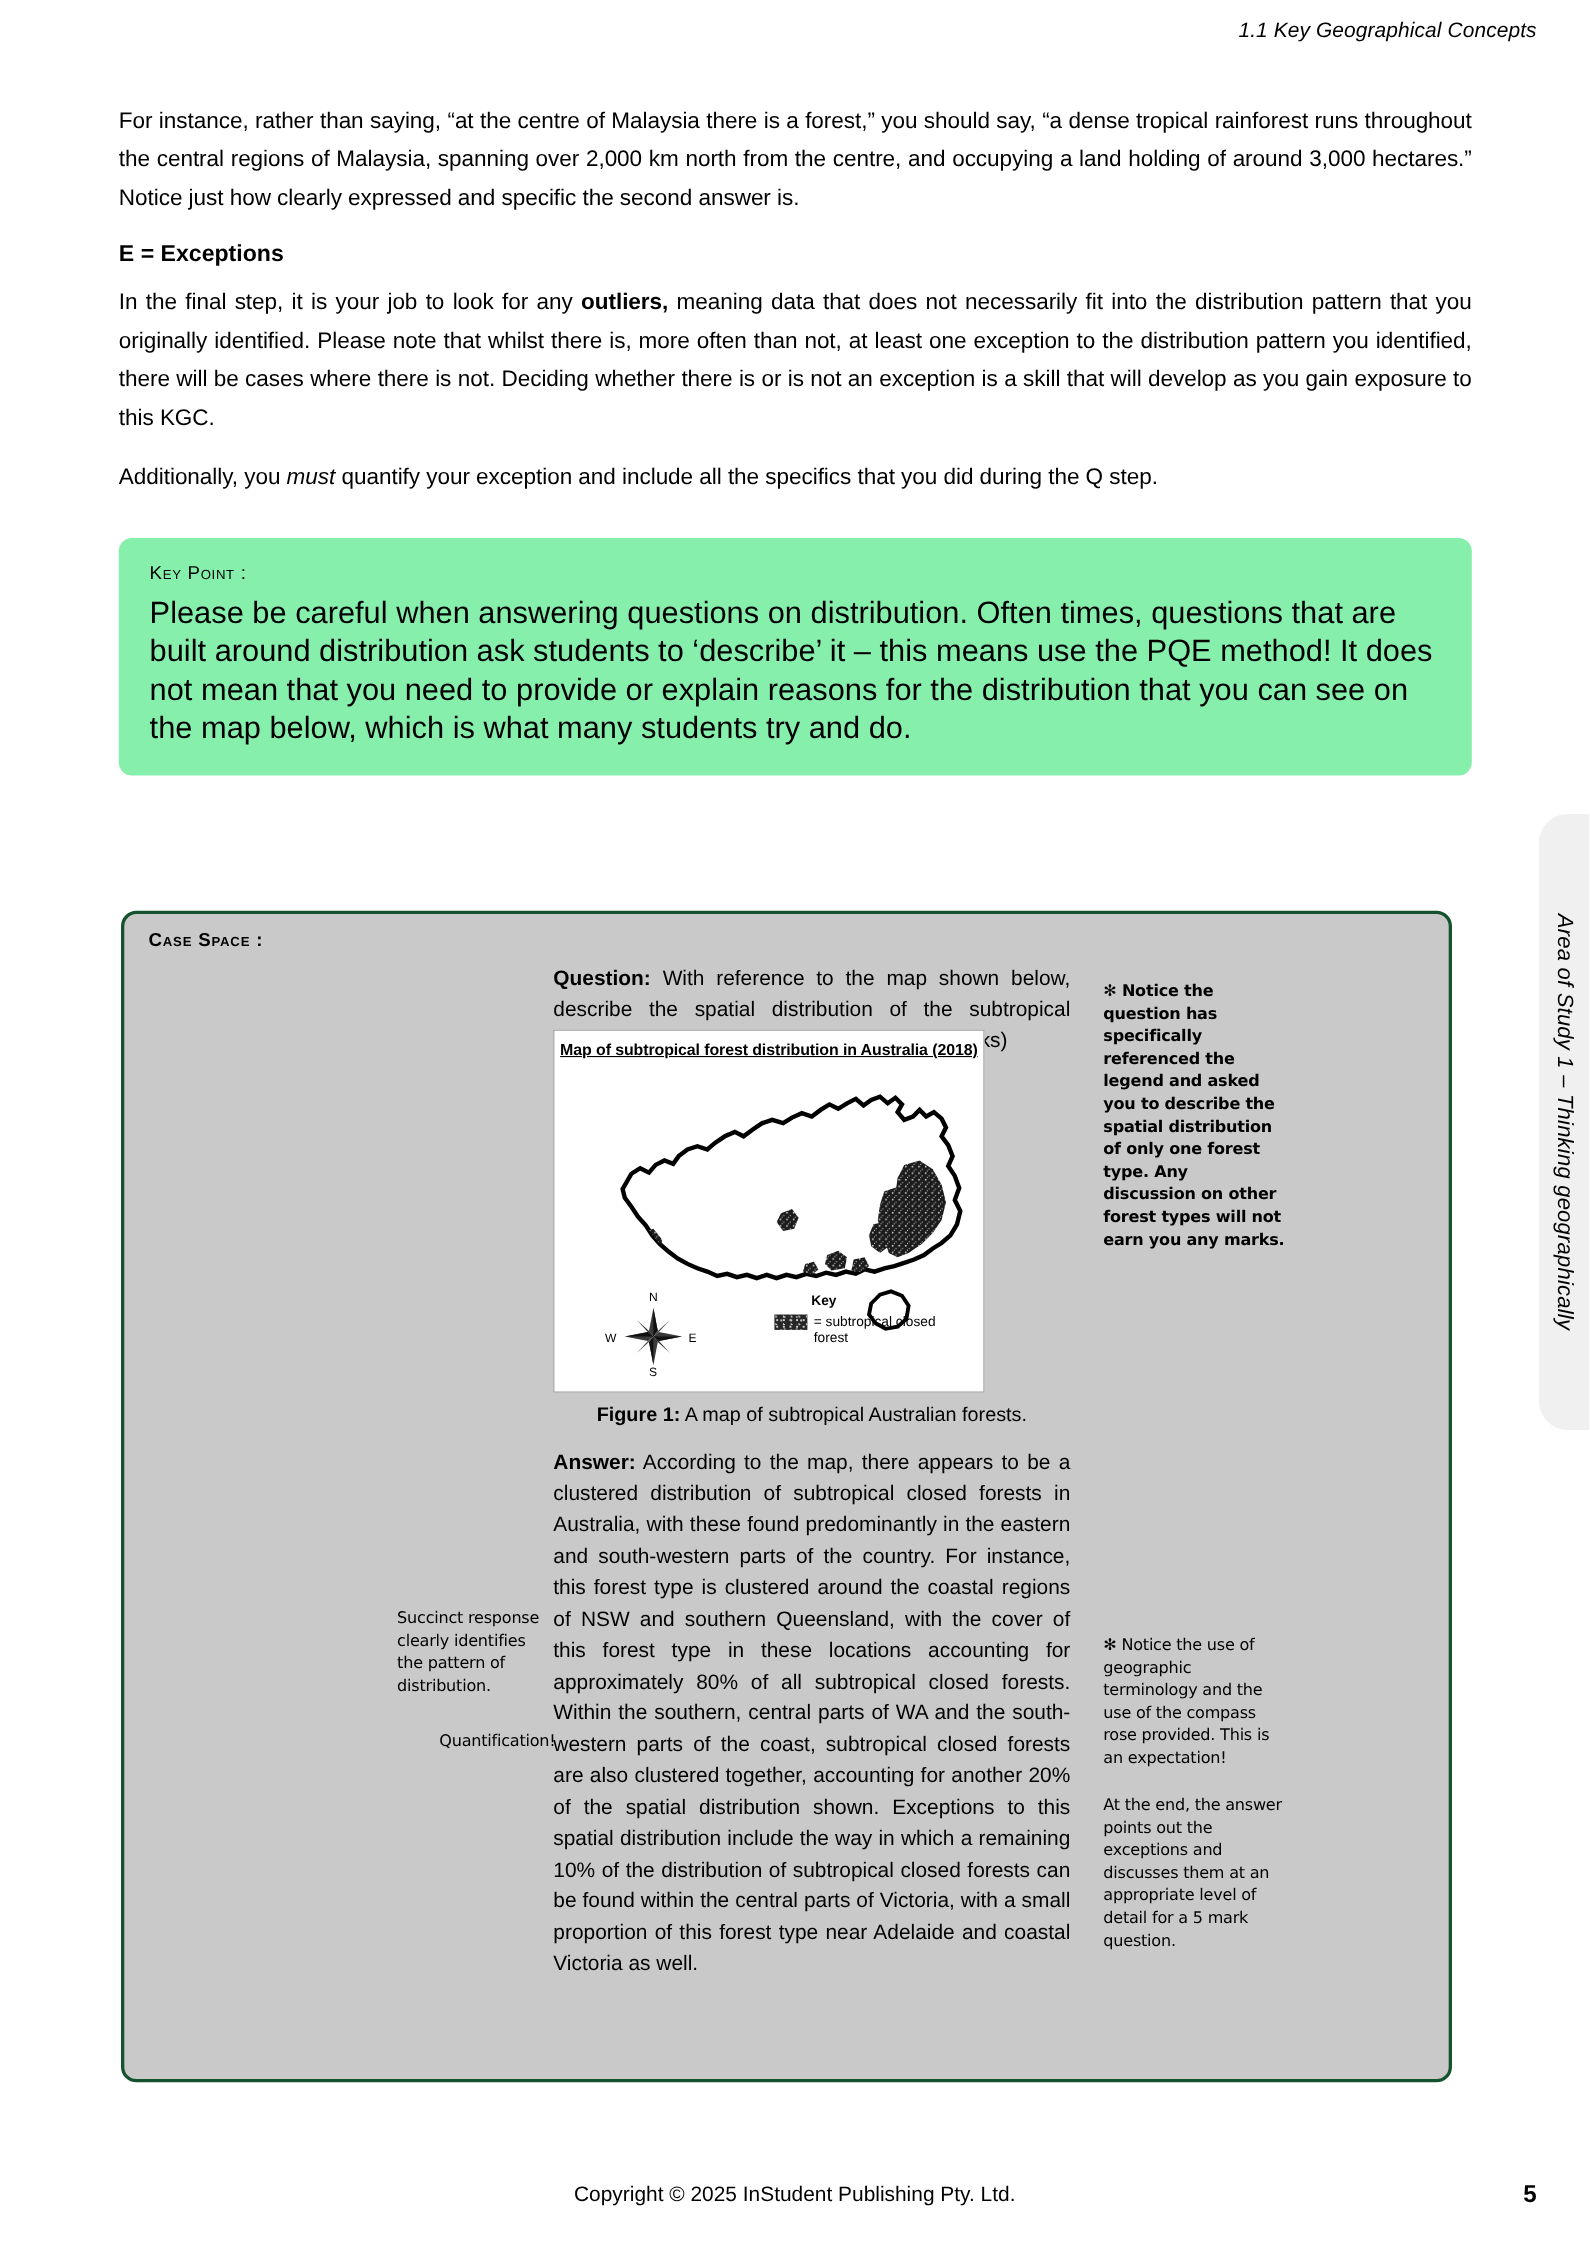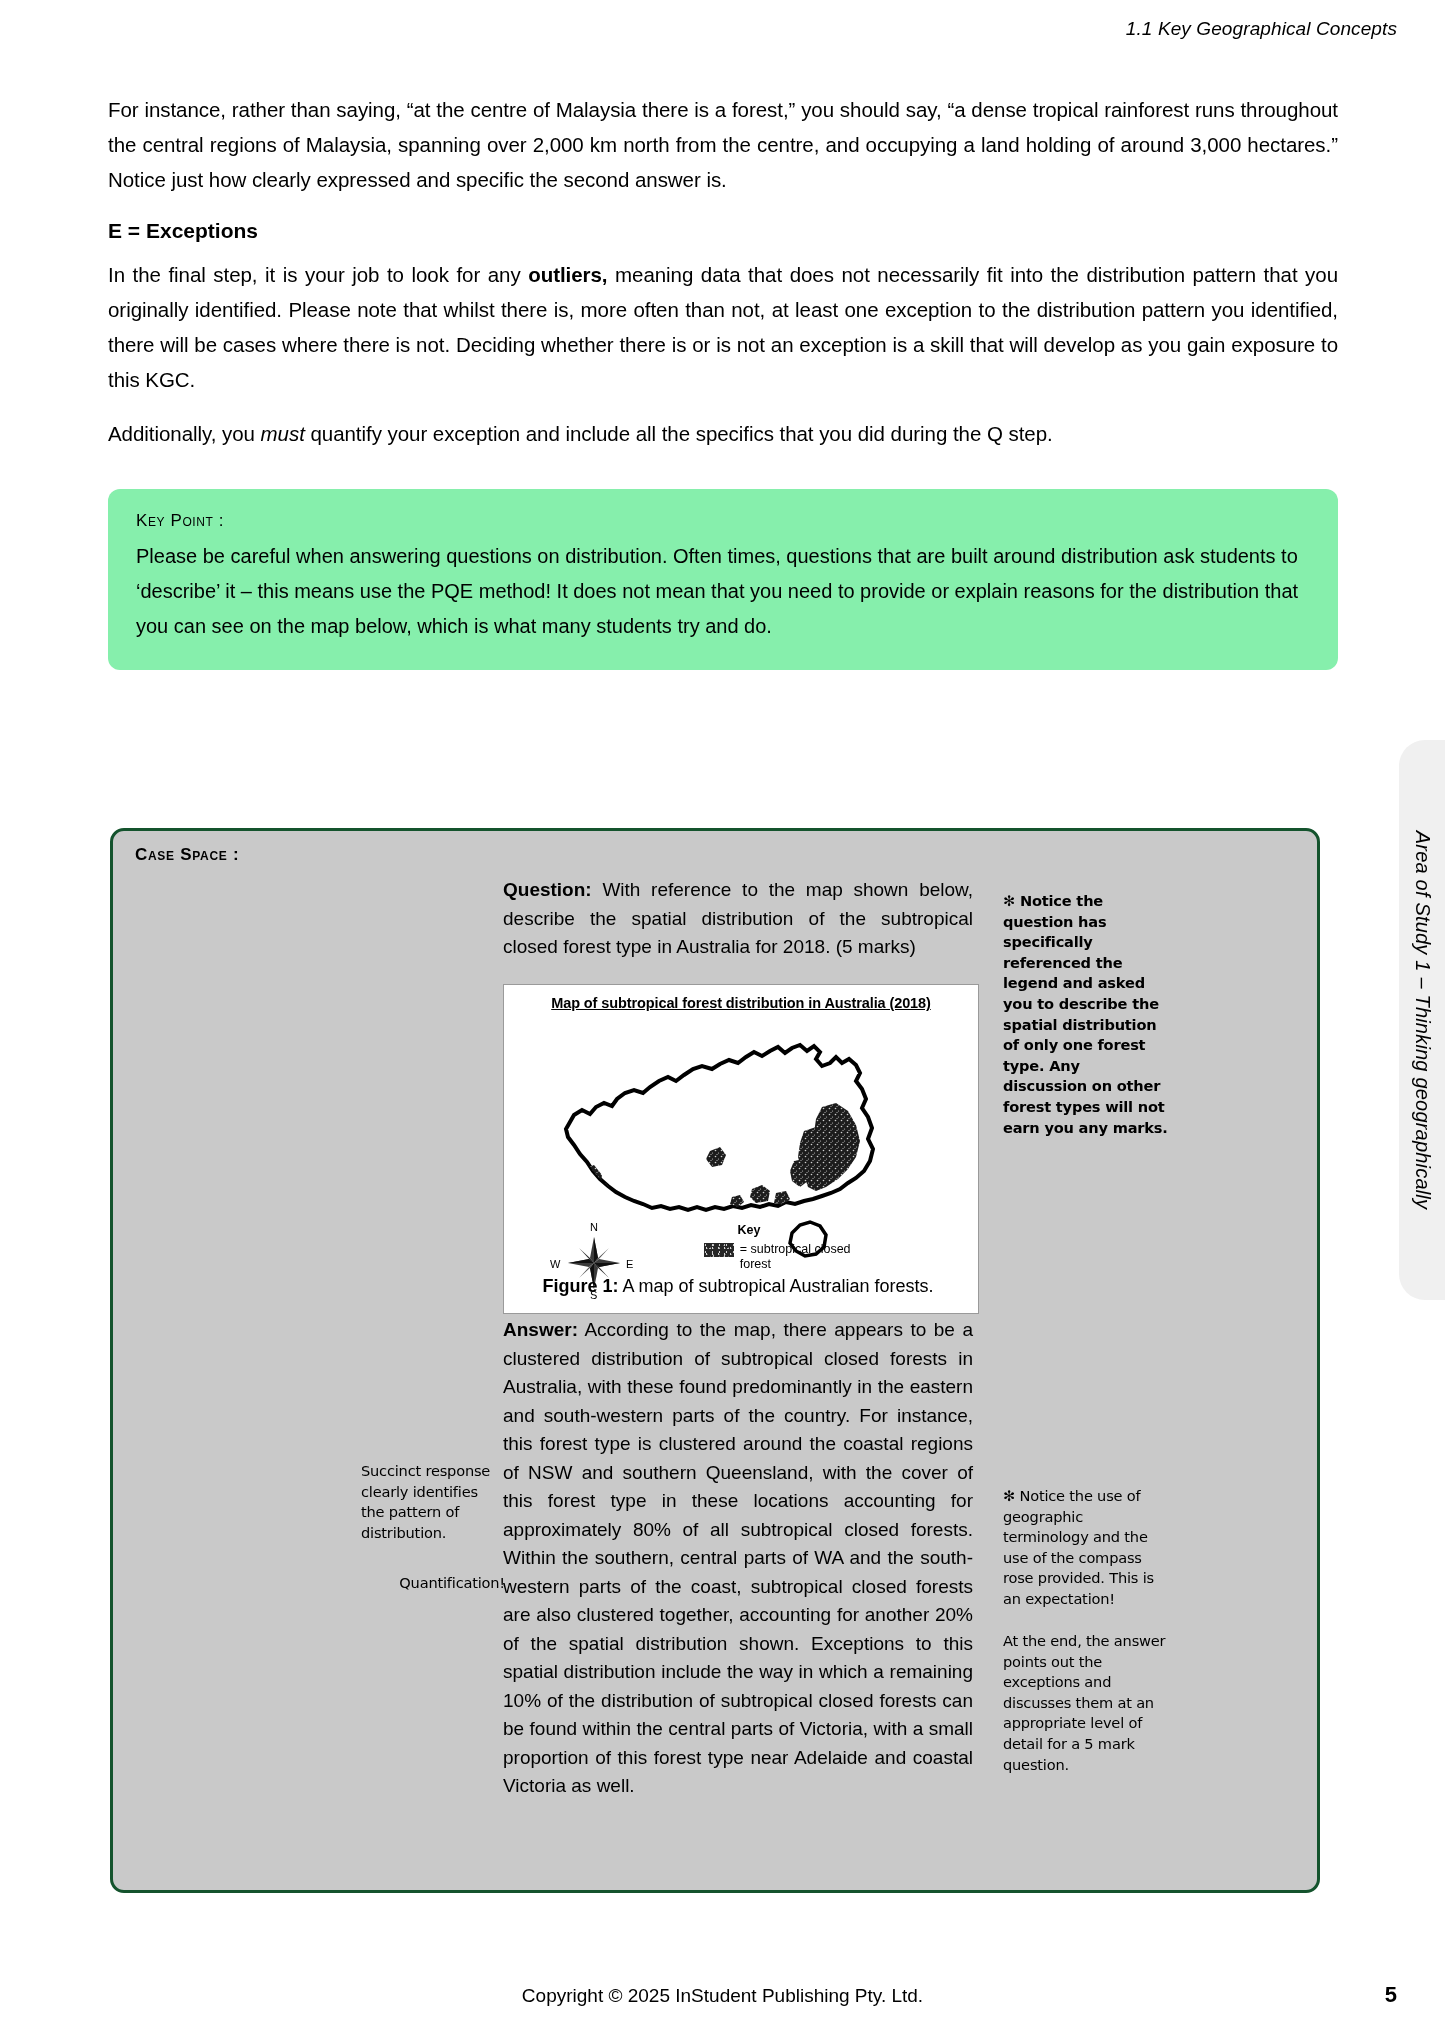--- a/index.html
+++ b/index.html
@@ -50,21 +50,21 @@
   .kp-label {
     font-size:17px;
     font-variant:small-caps;
     letter-spacing:.6px;
     margin-bottom:8px;
   }
   .kp-title {
     font-size:21.5px; font-weight:bold; margin-bottom:16px;
   }
   .kp-body {
-    font-size:20px; line-height:35px; text-align:left;
+    font-size:28px; line-height:35px; text-align:left;
   }
 
   
   .side-tab {
     position:absolute;
     right:0px; top:740px;
     width:46px; height:560px;
     background:#f0f0f0;
     border-radius:26px 0 0 26px;
   }
@@ -125,24 +125,23 @@
     position:absolute; left:390px; top:45px; width:470px;
   }
   .qa-text {
     font-size:19px; line-height:28.5px; text-align:justify;
   }
   .u { }
 
   
   .map-frame {
     position:absolute; left:390px; top:105px;
-    width:476px; height:330px;
+    width:392px; height:330px;
     background:#ffffff;
     border:1px solid #9a9a9a;
-    margin-top:48px;
   }
   .map-title {
     text-align:center; font-size:14.5px; font-weight:bold;
     text-decoration:underline; margin-top:10px; letter-spacing:-0.1px;
   }
   .map-canvas { position:absolute; left:0; top:26px; width:460px; height:260px; }
   .compass { position:absolute; left:42px; top:232px; width:96px; height:86px; }
   .compass text { font-family:"Liberation Sans", sans-serif; font-size:11px; }
   .key-block { position:absolute; left:200px; top:238px; width:180px; }
   .key-title { font-size:12.5px; font-weight:bold; text-align:center; width:90px; }

